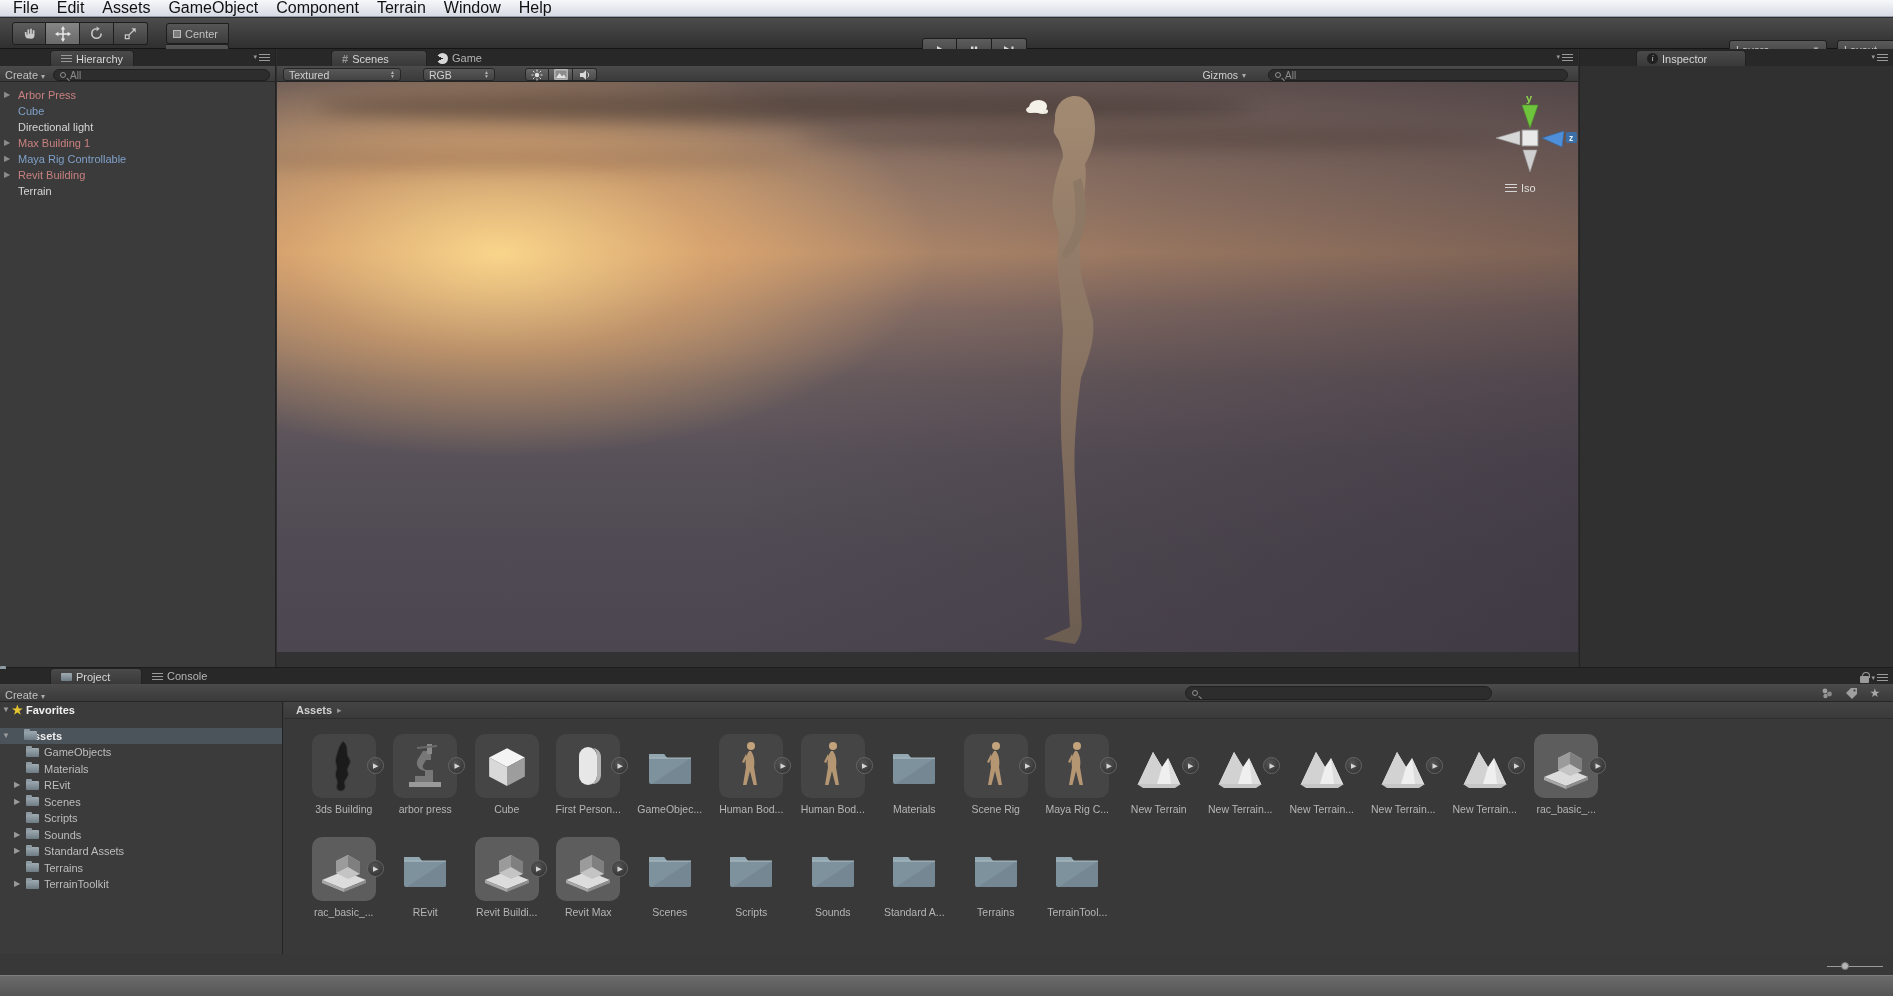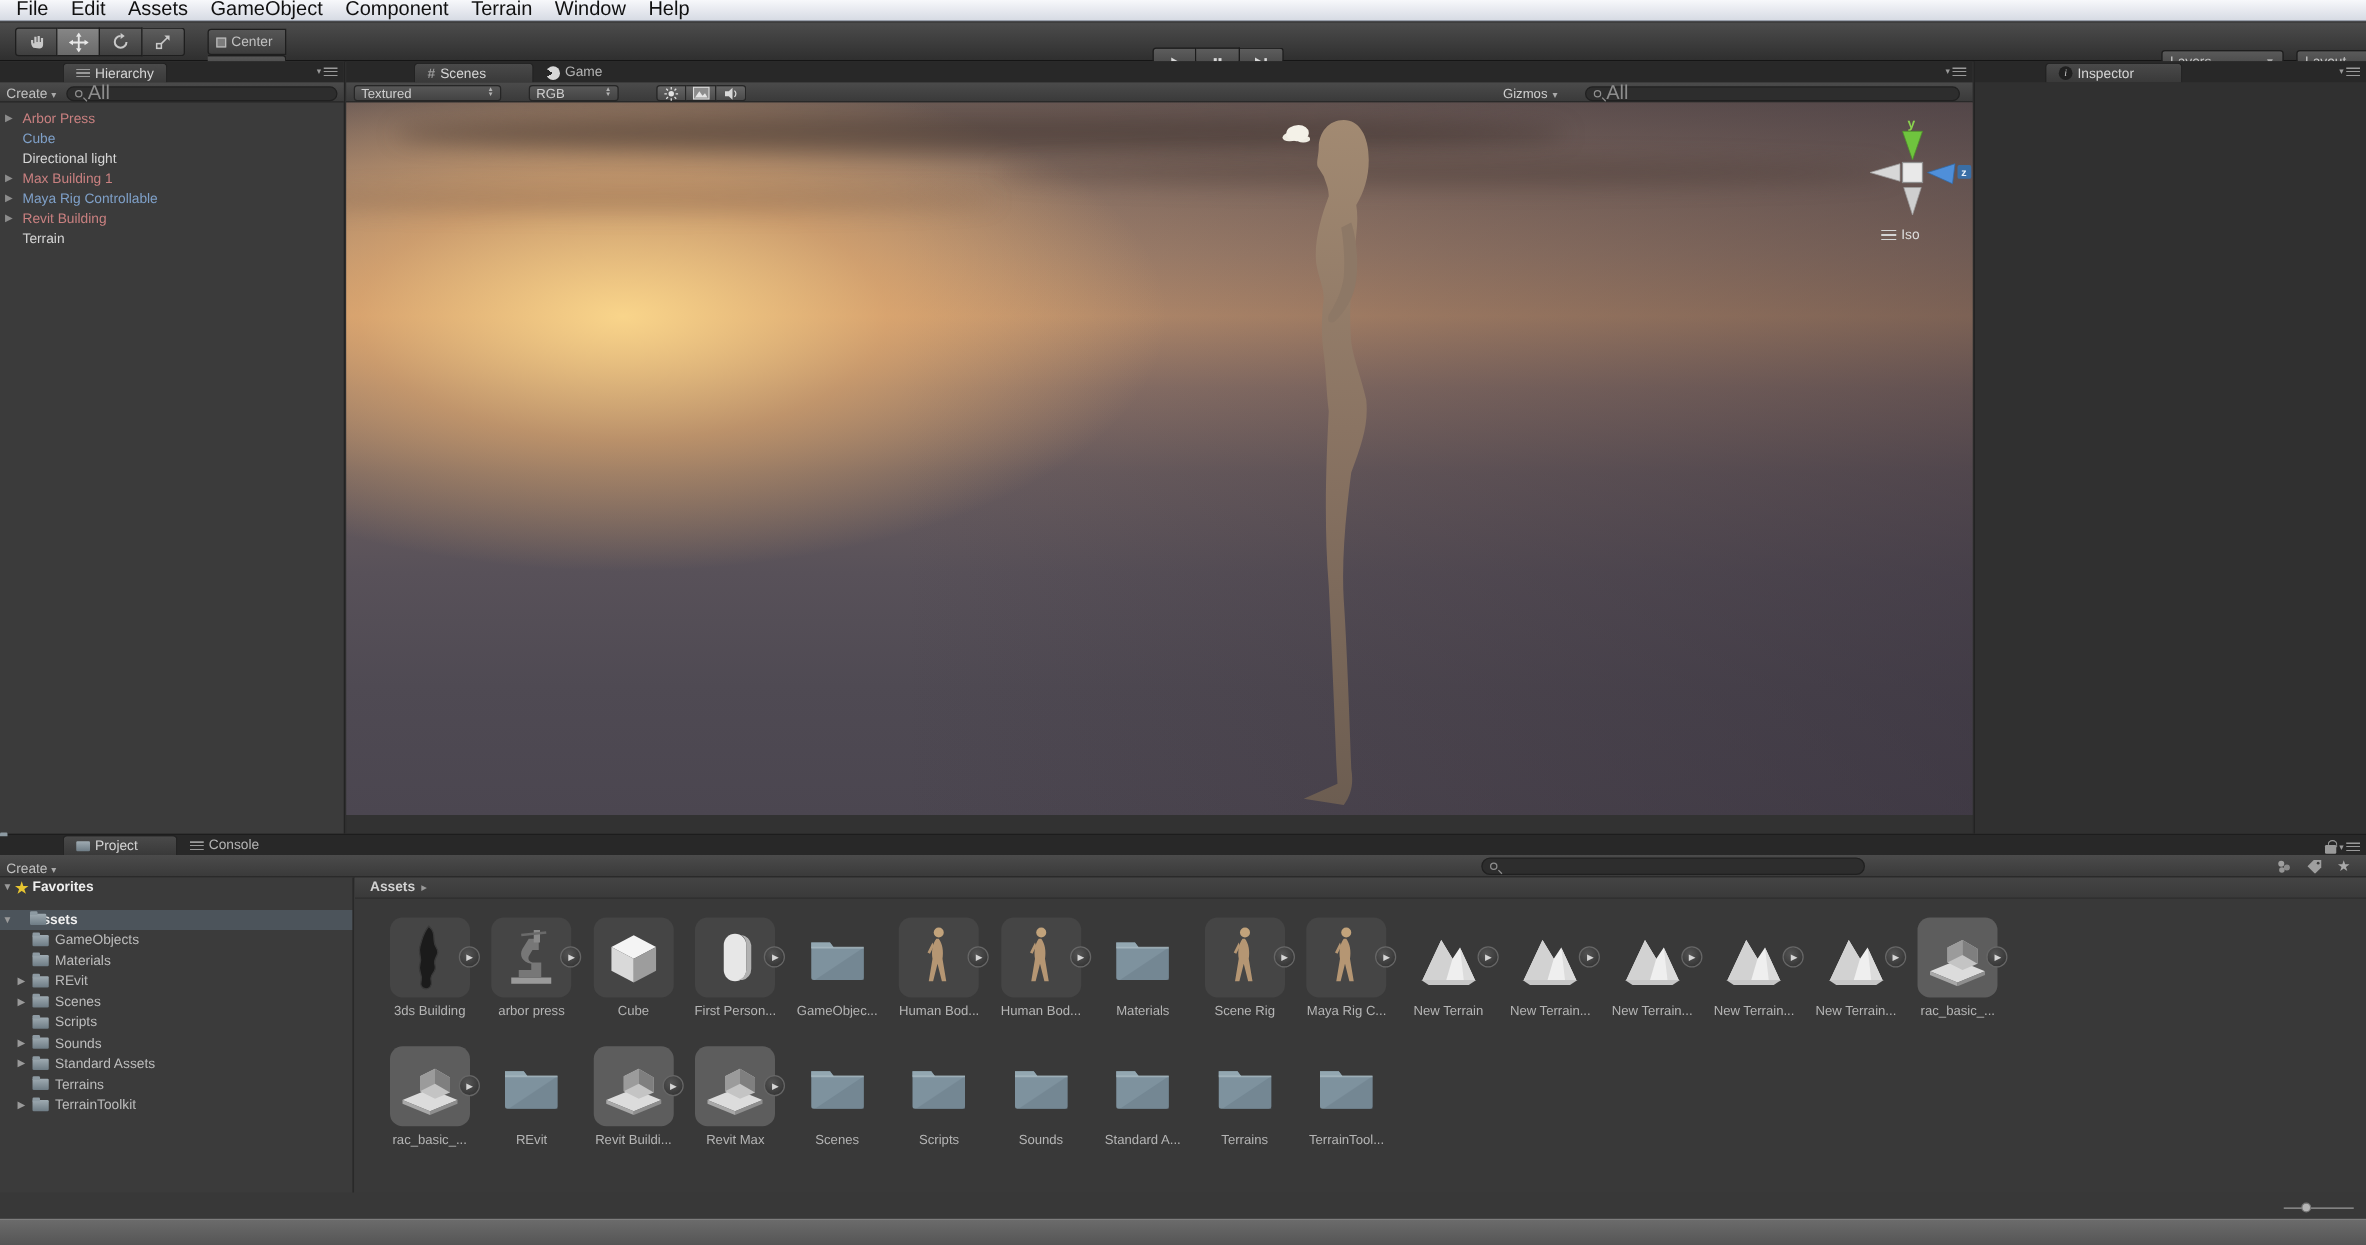--- a/index.html
+++ b/index.html
@@ -46,21 +46,21 @@
   .tab{height:16px;display:flex;align-items:center;gap:4px;padding:0 10px;color:#b4b4b4;font-size:11px;}
   .tab.active{background:linear-gradient(#4a4a4a,#393939);border-radius:4px 4px 0 0;color:#d6d6d6;
     border:1px solid #222;border-bottom:none;}
   .lines-icon{width:11px;height:7px;background:repeating-linear-gradient(to bottom,#9a9a9a 0,#9a9a9a 1px,transparent 1px,transparent 3px);display:inline-block;}
   .pmenu{position:absolute;right:5px;top:4px;display:flex;align-items:center;gap:2px;}
   .pmenu .tri{font-size:7px;color:#9a9a9a;}
   .subbar{position:absolute;left:0;right:0;height:16px;background:linear-gradient(#4b4b4b,#3a3a3a);
     border-bottom:1px solid #262626;display:flex;align-items:flex-end;}
   .small-label{color:#c0c0c0;font-size:11px;}
   .searchpill{height:12px;border-radius:7px;background:#2d2d2d;border:1px solid #202020;
-    display:flex;align-items:center;padding:1px 6px;gap:4px;color:#8d8d8d;font-size:16px;}
+    display:flex;align-items:center;padding:1px 6px;gap:4px;color:#8d8d8d;font-size:10px;}
   .mag{width:6px;height:6px;border:1.4px solid #8f8f8f;border-radius:50%;position:relative;flex:0 0 auto;}
   .mag::after{content:"";position:absolute;width:4px;height:1.4px;background:#8f8f8f;
     transform:rotate(45deg);left:5px;top:6px;}
 
   
   #hierarchy{position:absolute;top:49px;left:0;width:276px;height:618px;background:#3b3b3b;border-right:1px solid #232323;}
   #hierarchy .subbar{top:17px;padding:0 5px;}
   #hier-search{margin-left:8px;flex:1;}
   #hier-list{position:absolute;top:38px;left:0;right:0;}
   .hier-row{position:relative;height:16px;line-height:16px;padding-left:18px;cursor:default;}

